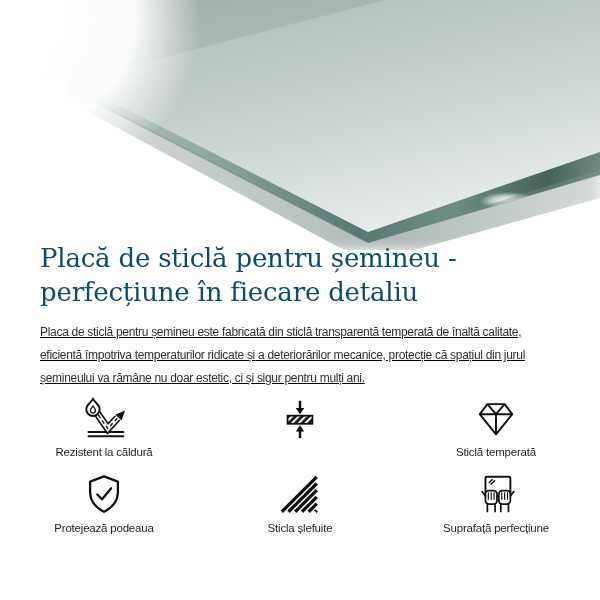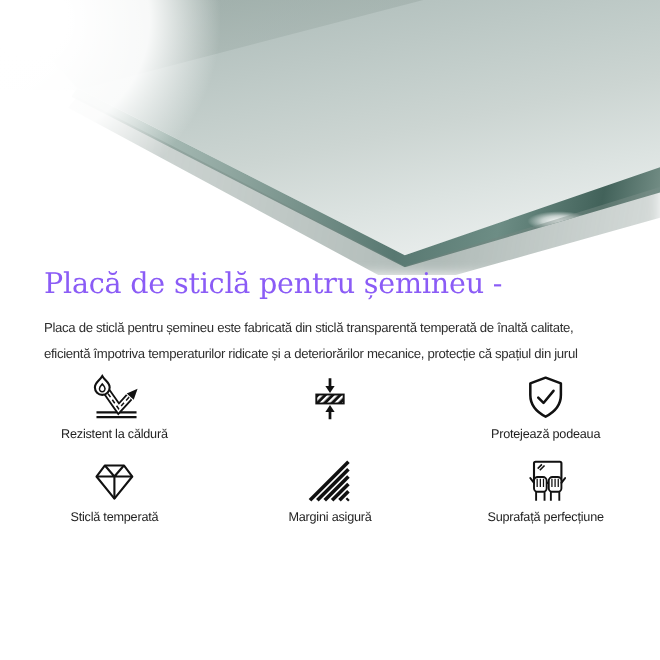--- a/index.html
+++ b/index.html
@@ -38,24 +38,24 @@
       radial-gradient(circle 240px at 28px 18px, #fff 14%, rgba(255,255,255,0.92) 45%, rgba(255,255,255,0) 72%),
       radial-gradient(ellipse 260px 190px at -50px 240px, #fff 28%, rgba(255,255,255,0) 70%),
       linear-gradient(to right, rgba(255,255,255,0.95) 0%, rgba(255,255,255,0) 13%);
   }
 
   
   .title {
     position:relative; z-index:2;
     margin:-9px 40px 0 40px;
     font-family:"DejaVu Serif", serif;
-    font-weight:400; color:#8b5cf6;
+    font-weight:400; color:#0c4a6e;
     font-size:26px; line-height:34px; letter-spacing:-0.2px;
   }
-  .desc { margin:12px 40px 0 40px; }
+  .desc { margin:12px 40px 0 40px;text-decoration:underline; }
   .desc .dline {
     font-size:12px; line-height:23px; letter-spacing:-0.3px;
     color:#2f2f2f; white-space:nowrap;
   }
 
   
   .features {
     margin:4px 0 0 6px;
     display:grid; grid-template-columns:196px 196px 196px;
     row-gap:10px;
@@ -73,25 +73,27 @@
   <div class="hero">
     <div class="layer glass-base"></div>
     <div class="layer glass-fold"></div>
     <div class="layer glass-edge"></div>
     <div class="layer glass-shadow"></div>
     <div class="layer vignette"></div>
   </div>
 
   <h1 class="title">
     <span style="display:block">Placă de sticlă pentru șemineu -</span>
+    <span style="display:block">perfecțiune în fiecare detaliu</span>
   </h1>
 
   <div class="desc">
     <div class="dline">Placa de sticlă pentru șemineu este fabricată din sticlă transparentă temperată de înaltă calitate,</div>
     <div class="dline">eficientă împotriva temperaturilor ridicate și a deteriorărilor mecanice, protecție că spațiul din jurul</div>
+    <div class="dline">șemineului va rămâne nu doar estetic, ci și sigur pentru mulți ani.</div>
   </div>
 
   <div class="features">
 
     <div class="feature">
       <div class="ficon">
         <svg width="46" height="46" viewBox="0 0 48 48" fill="none">
           <line x1="7" y1="37.5" x2="45" y2="37.5" stroke="#111" stroke-width="2.2"></line>
           <line x1="7" y1="42" x2="45" y2="42" stroke="#111" stroke-width="2.2"></line>
           <path d="M14,14 L28,34 L38,23" stroke="#111" stroke-width="8"></path>
@@ -118,50 +120,50 @@
           <line x1="24" y1="5" x2="24" y2="13" stroke="#111" stroke-width="2.6"></line>
           <polygon points="24,19 19.6,12.5 28.4,12.5" fill="#111"></polygon>
           <line x1="24" y1="44" x2="24" y2="36.5" stroke="#111" stroke-width="2.6"></line>
           <polygon points="24,30.5 19.6,37 28.4,37" fill="#111"></polygon>
         </svg>
       </div>
     </div>
 
     <div class="feature">
       <div class="ficon">
+        <svg width="46" height="46" viewBox="0 0 48 48" fill="none" stroke="#111" stroke-width="2" stroke-linejoin="round">
+          <path d="M15,8.5 H33 L41,19 L24,40 L7,19 Z"></path>
+          <path d="M7,19 H41 M15,8.5 L24,19 L33,8.5 M24,19 V40"></path>
+        </svg>
+      </div>
+      <div class="flabel">Sticlă temperată</div>
+    </div>
+
+    <div class="feature">
+      <div class="ficon">
         <svg width="46" height="46" viewBox="0 0 48 48" fill="none" stroke="#111" stroke-width="2.4" stroke-linejoin="round">
           <path d="M24,4.5 L38.5,10 V21 C38.5,30.5 32.8,37 24,41.5 C15.2,37 9.5,30.5 9.5,21 V10 Z"></path>
           <path d="M17,23.5 L22,28.5 L31.5,17" stroke-linecap="round"></path>
         </svg>
       </div>
       <div class="flabel">Protejează podeaua</div>
-    </div>
-
-    <div class="feature">
-      <div class="ficon">
-        <svg width="46" height="46" viewBox="0 0 48 48" fill="none" stroke="#111" stroke-width="2" stroke-linejoin="round">
-          <path d="M15,8.5 H33 L41,19 L24,40 L7,19 Z"></path>
-          <path d="M7,19 H41 M15,8.5 L24,19 L33,8.5 M24,19 V40"></path>
-        </svg>
-      </div>
-      <div class="flabel">Sticlă temperată</div>
     </div>
 
     <div class="feature">
       <div class="ficon">
         <svg width="46" height="46" viewBox="0 0 48 48" stroke="#111" stroke-width="3.4">
           <line x1="5" y1="41.5" x2="41.5" y2="5"></line>
           <line x1="12" y1="41.5" x2="41.5" y2="12"></line>
           <line x1="19" y1="41.5" x2="41.5" y2="19"></line>
           <line x1="26" y1="41.5" x2="41.5" y2="26"></line>
           <line x1="33" y1="41.5" x2="41.5" y2="33"></line>
           <line x1="40" y1="41.5" x2="41.5" y2="40"></line>
         </svg>
       </div>
-      <div class="flabel">Margini asigură</div>
+      <div class="flabel">Sticla șlefuite</div>
     </div>
 
     <div class="feature">
       <div class="ficon">
         <svg width="46" height="46" viewBox="0 0 48 48" fill="none" stroke="#111">
           <rect x="13" y="5" width="26" height="20" rx="1.5" fill="#fff" stroke-width="2"></rect>
           <path d="M16.5,11.5 L20.5,7.5 M18.5,13 L23,8.5" stroke-width="1.5"></path>
 
           <rect x="13" y="19.5" width="12" height="14" rx="3.5" fill="#fff" stroke-width="1.8"></rect>
           <path d="M16,21 V29 M19,21 V29 M22,21 V29" stroke-width="1.2"></path>

